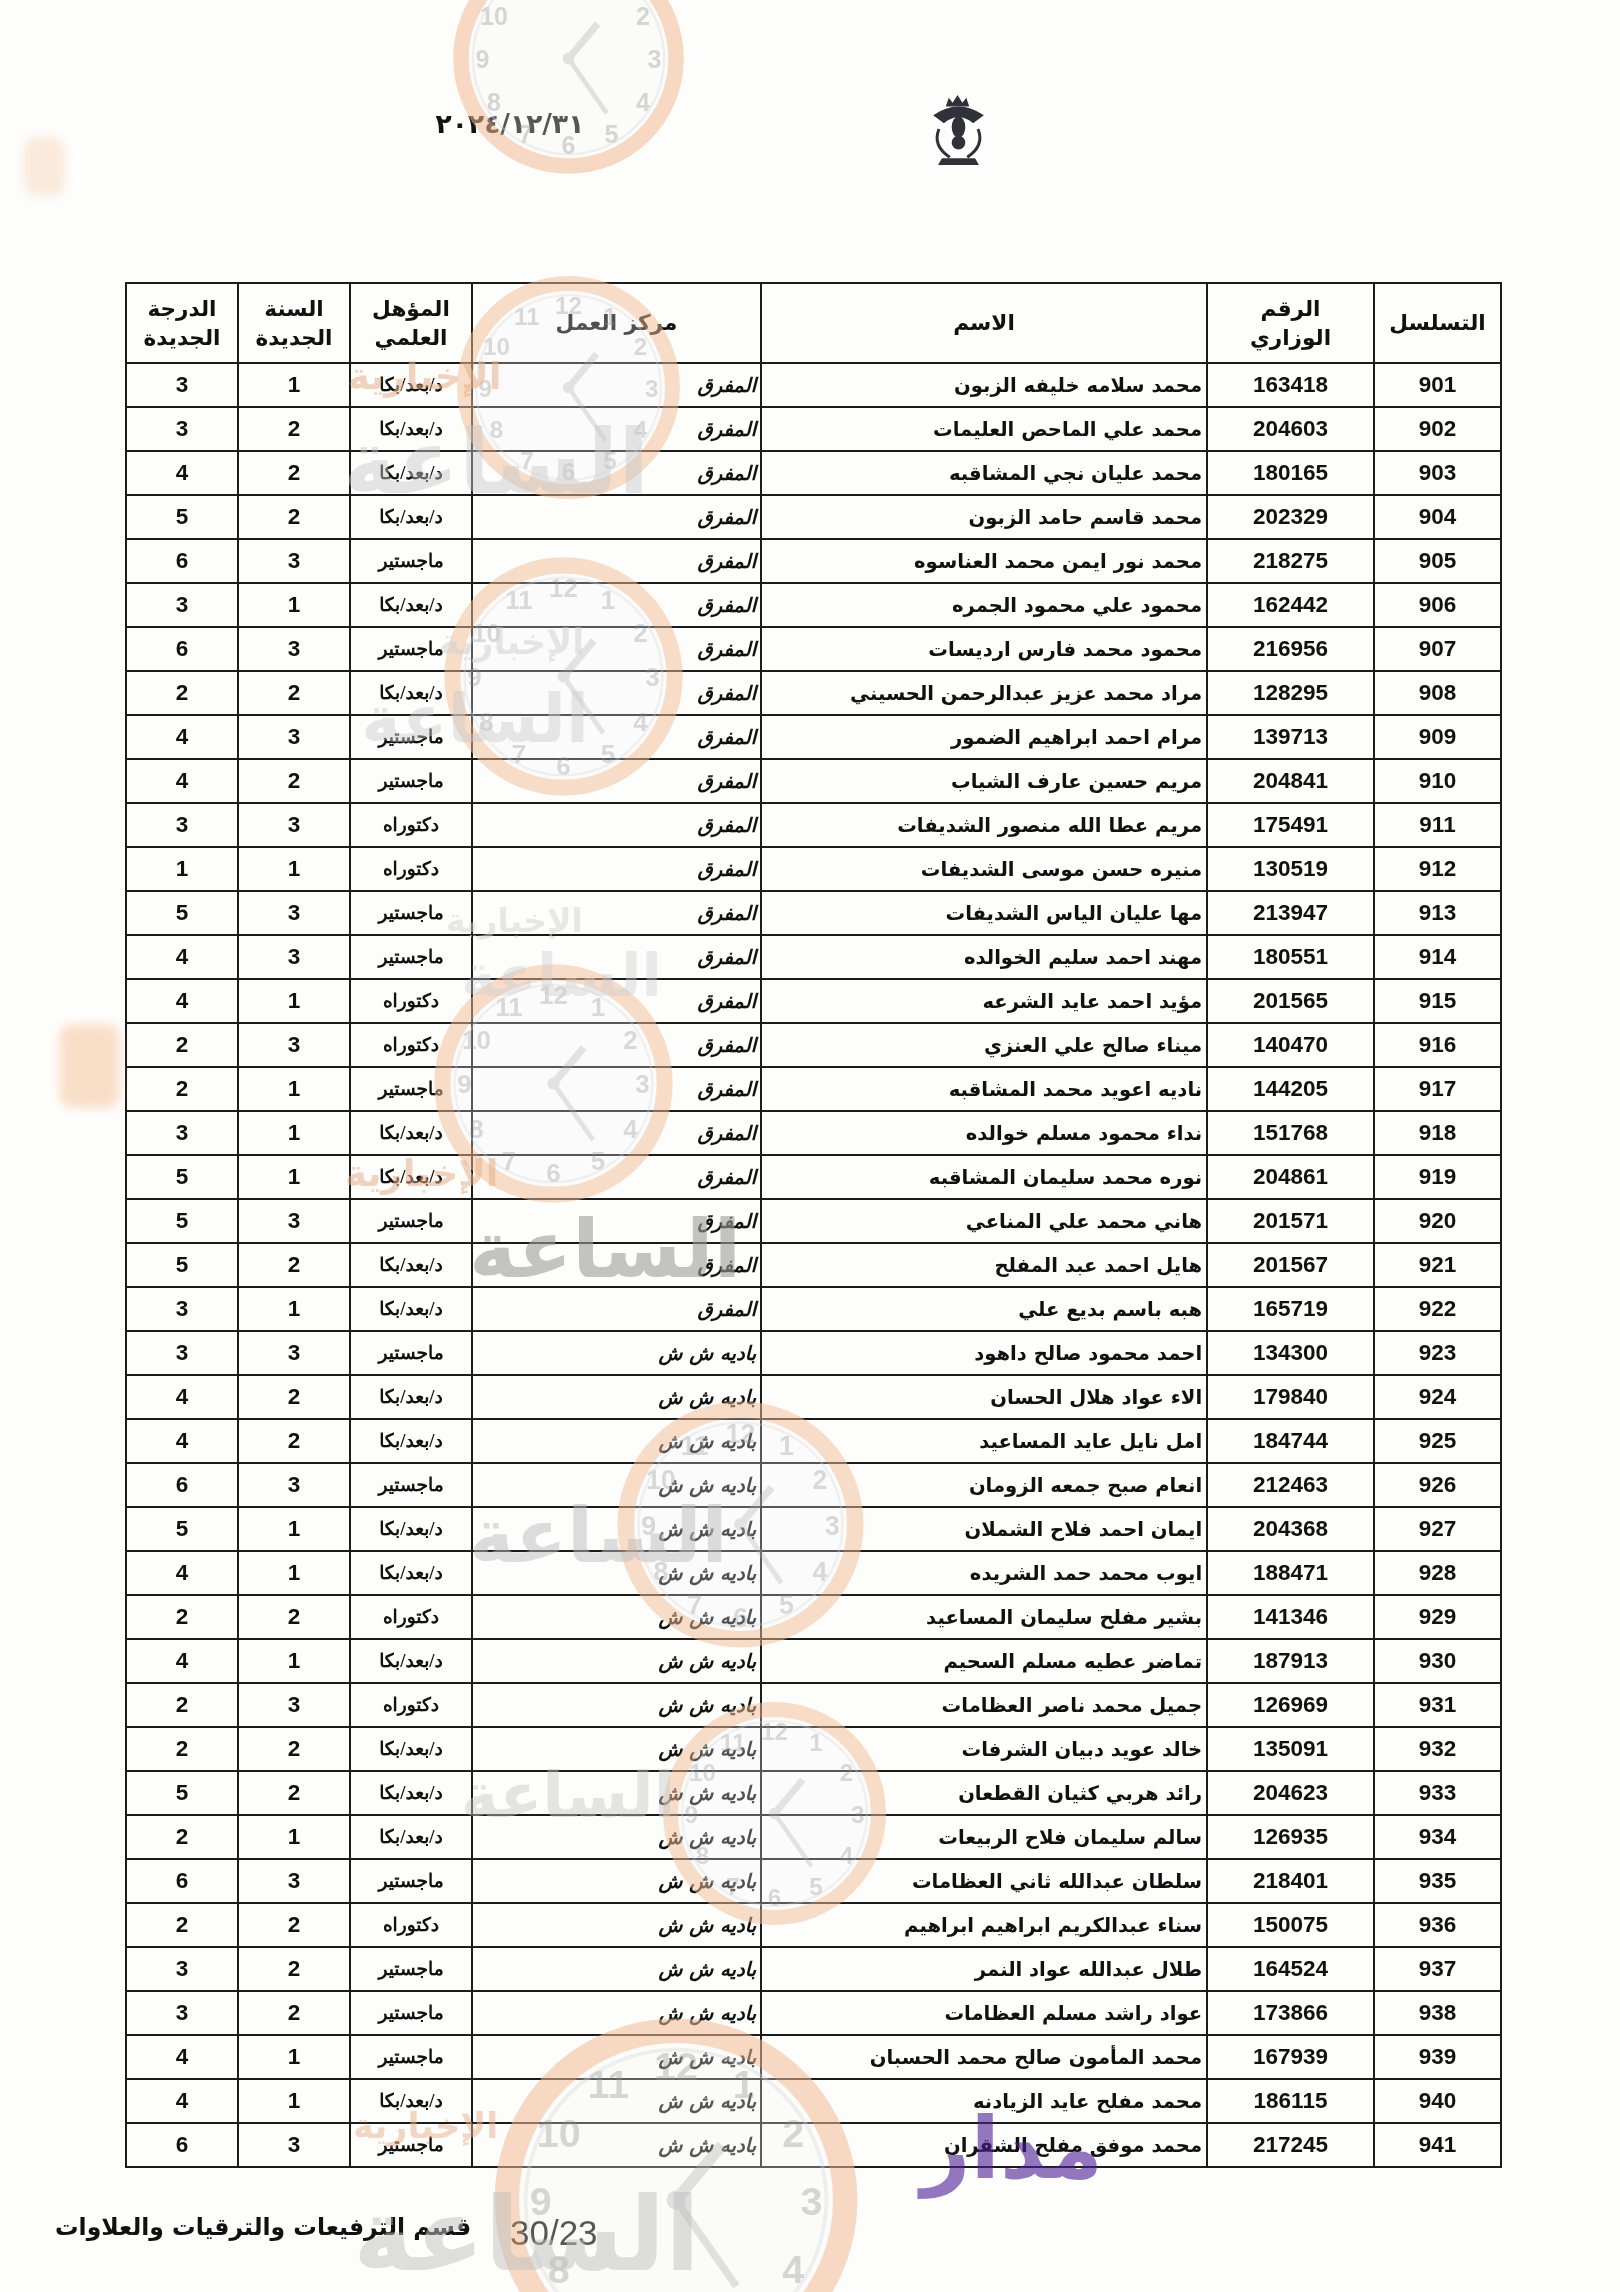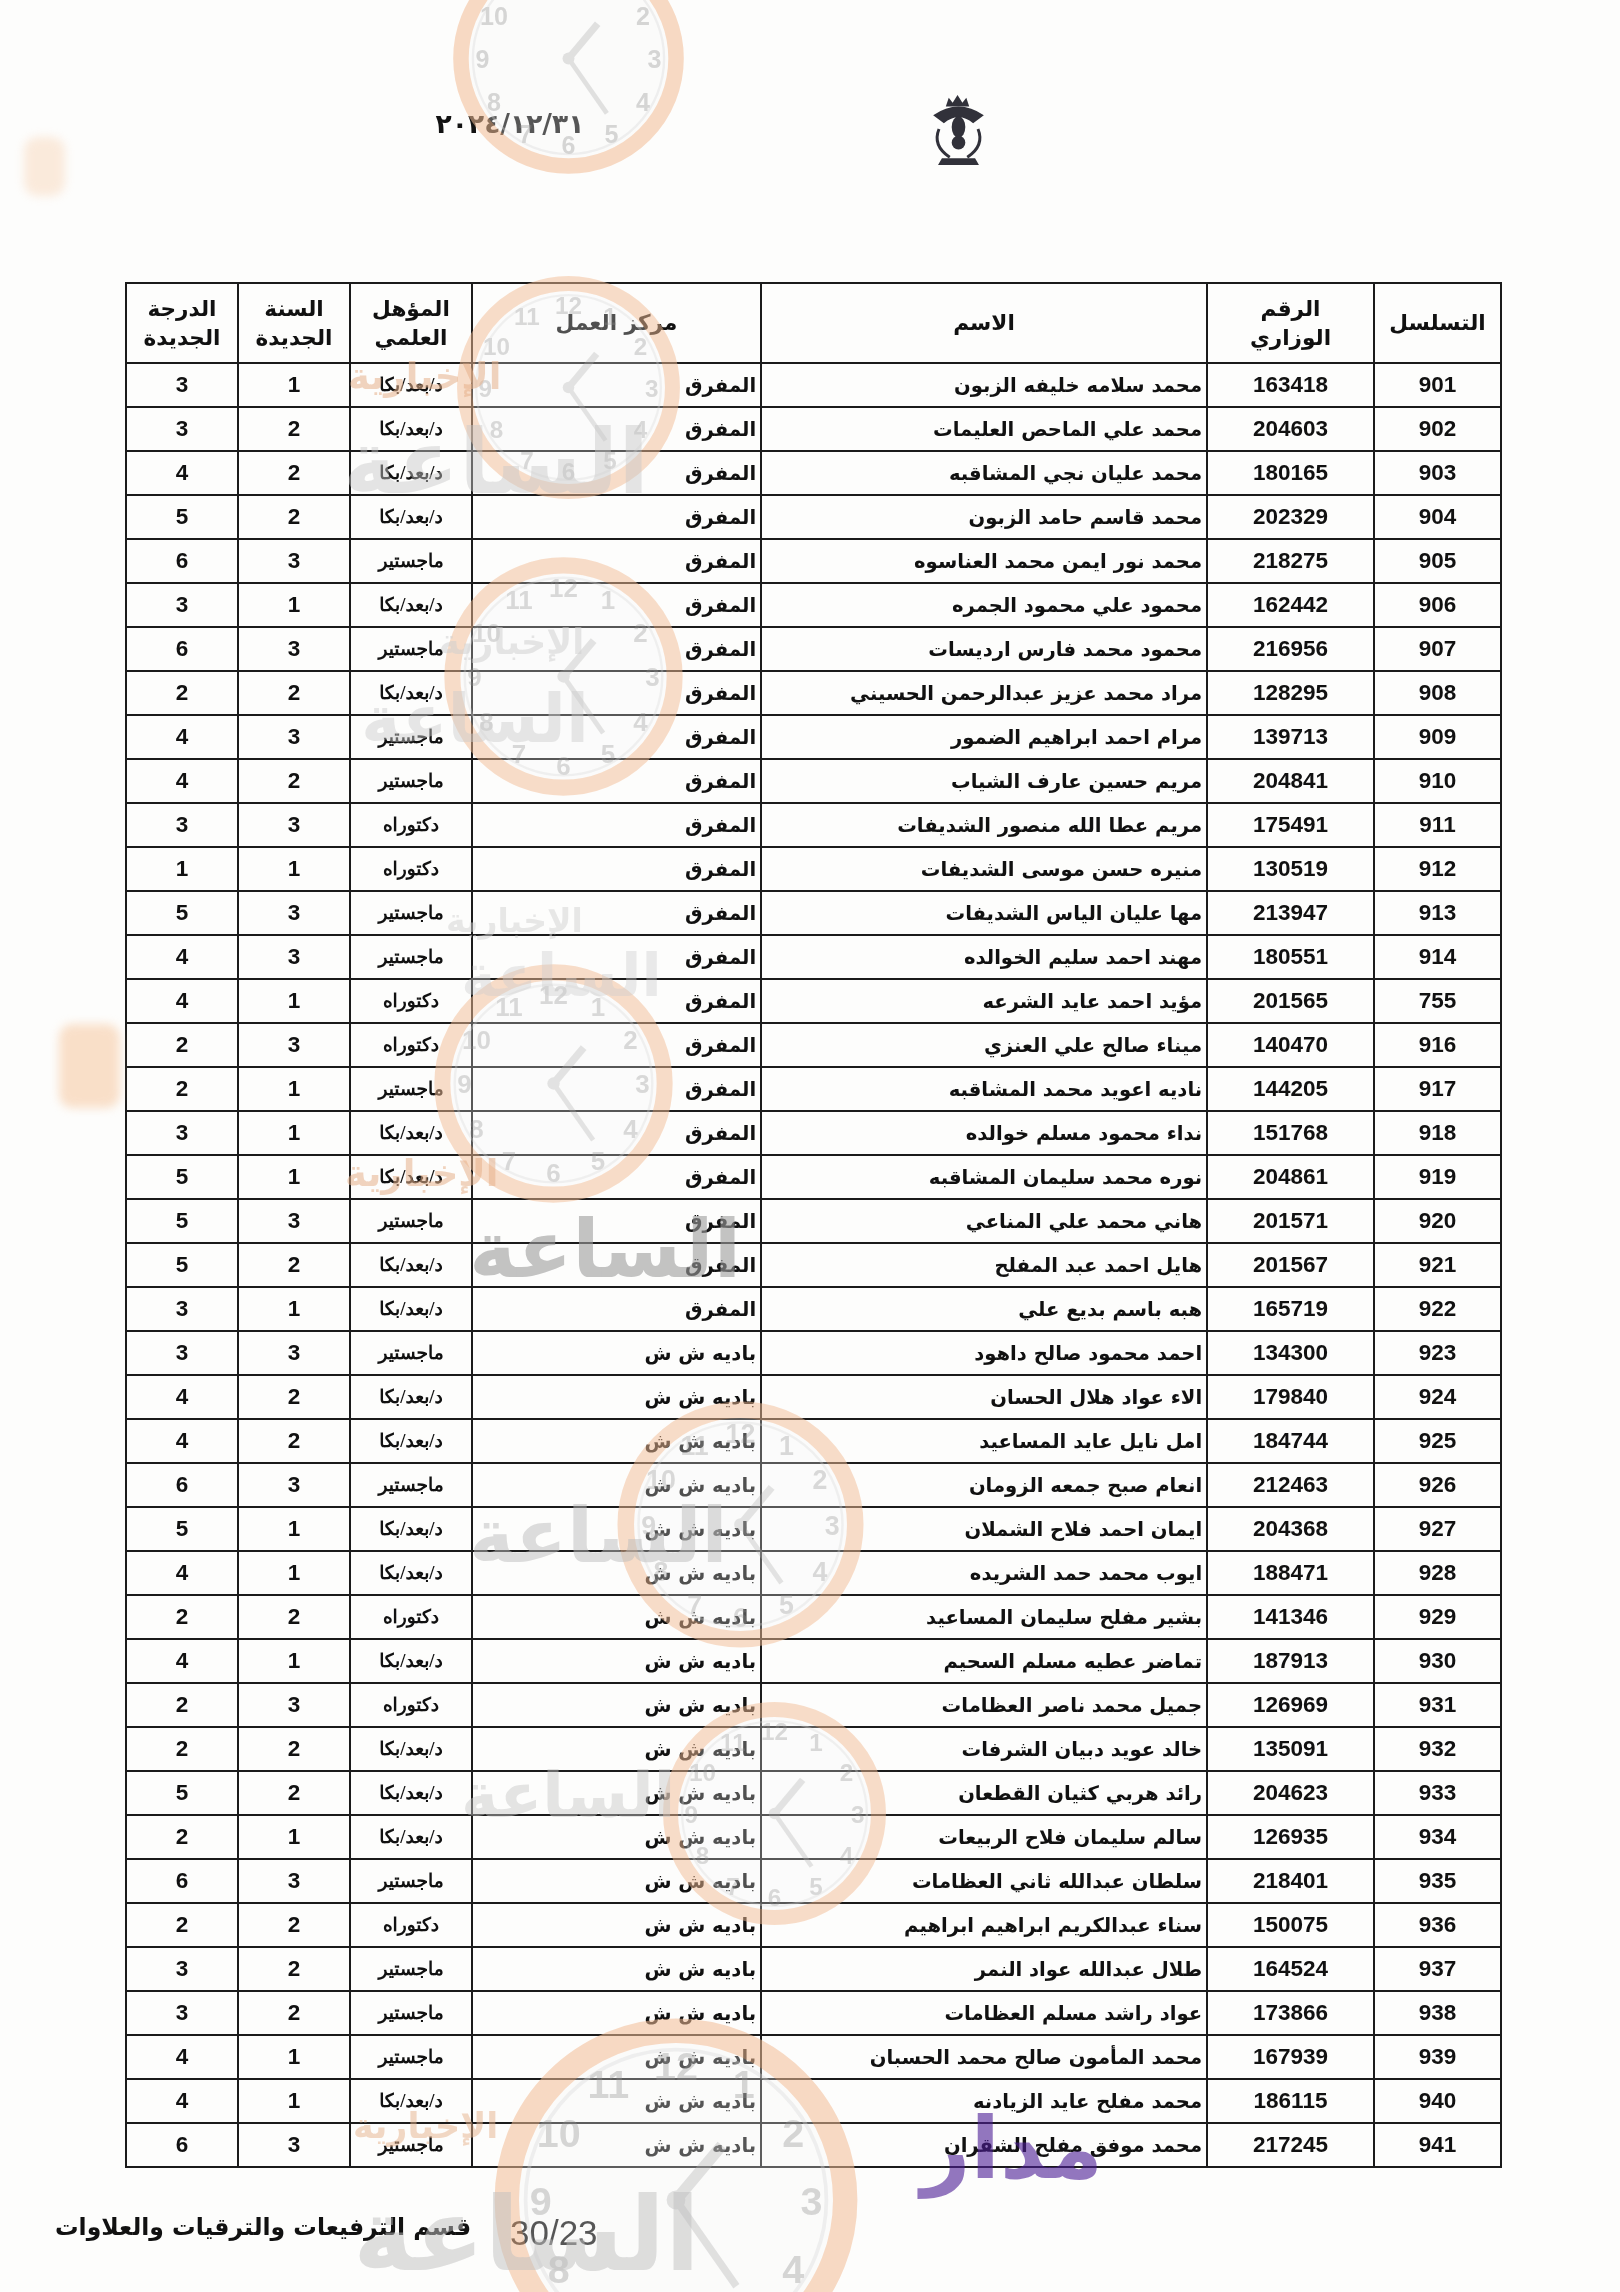--- a/index.html
+++ b/index.html
@@ -38,21 +38,21 @@
   }
   table.main{border:2.9px solid #151515;}
   table.main th{
     height:74px;font-size:21.6px;font-weight:bold;
     text-align:center;vertical-align:middle;
     line-height:1.35;padding:2px 11.8px;white-space:normal;
   }
   table.main td{height:40px;font-weight:bold;vertical-align:middle;padding:1px 3.9px;}
   td.c-serial,td.c-min{font-family:"Liberation Sans",sans-serif;font-size:22.5px;text-align:center;}
   td.c-name{font-size:19.6px;text-align:right;padding-right:7.8px;border-radius:12px;}
-  td.c-center{font-size:19.6px;text-align:right;padding-right:9.8px;}
+  td.c-center{font-size:19.6px;text-align:right;padding-right:9.8px;font-style:italic;}
   td.c-qual{font-size:18.6px;text-align:center;font-family:Liberation Serif, serif;}
   td.c-year,td.c-grade{font-family:"Liberation Sans",sans-serif;font-size:22.5px;text-align:center;}
   
   .footer-dept{
     position:absolute;top:2213px;left:55px;
     font-size:23.5px;font-weight:bold;z-index:3;
   }
   .footer-pageno{
     position:absolute;top:2213px;left:510px;
     font-family:"Liberation Sans",sans-serif;
@@ -231,21 +231,21 @@
         <tr>
       <td class="c-serial">914</td>
       <td class="c-min">180551</td>
       <td class="c-name">مهند احمد سليم الخوالده</td>
       <td class="c-center">المفرق</td>
       <td class="c-qual">ماجستير</td>
       <td class="c-year">3</td>
       <td class="c-grade">4</td>
     </tr>
         <tr>
-      <td class="c-serial">755</td>
+      <td class="c-serial">915</td>
       <td class="c-min">201565</td>
       <td class="c-name">مؤيد احمد عايد الشرعه</td>
       <td class="c-center">المفرق</td>
       <td class="c-qual">دكتوراه</td>
       <td class="c-year">1</td>
       <td class="c-grade">4</td>
     </tr>
         <tr>
       <td class="c-serial">916</td>
       <td class="c-min">140470</td>

